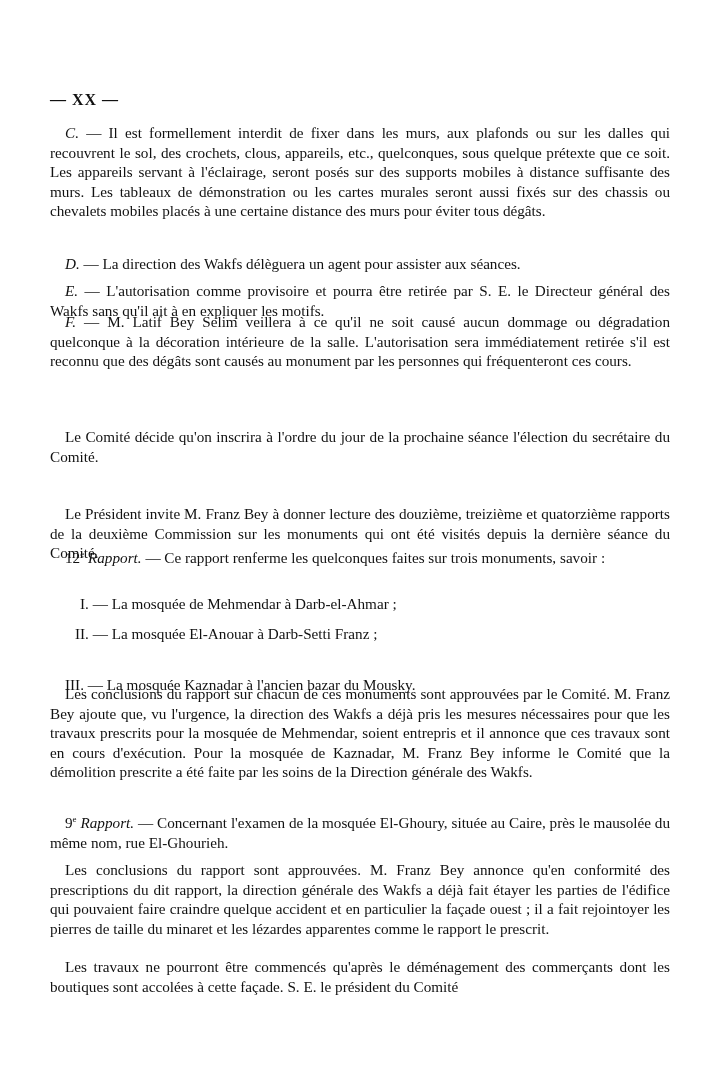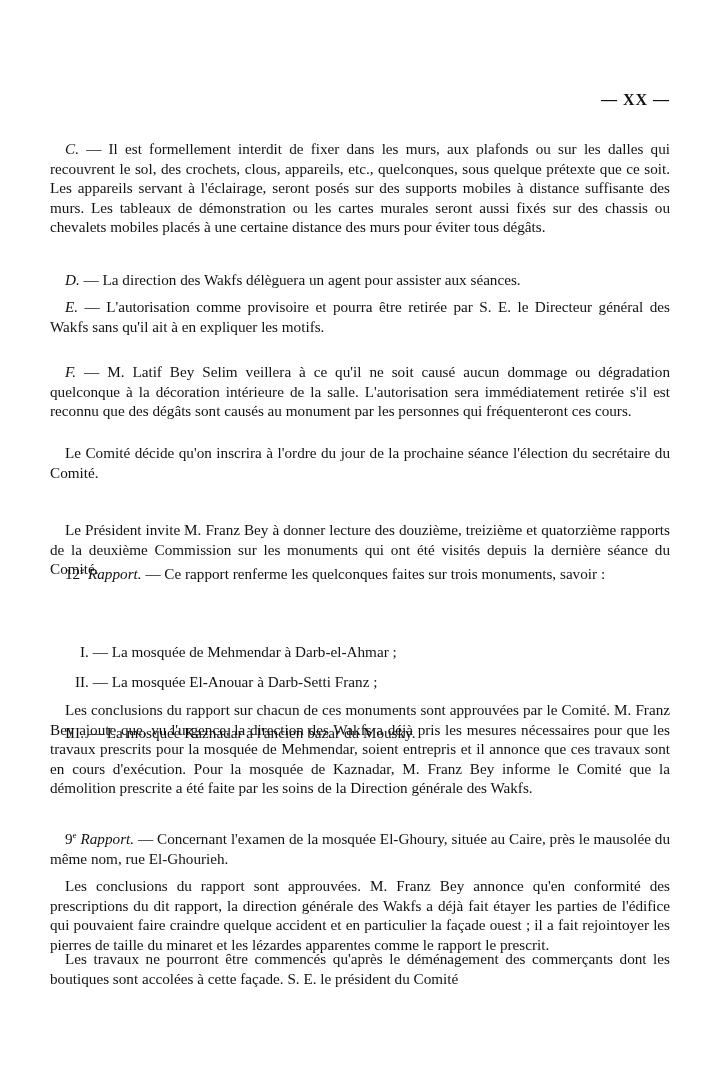--- a/index.html
+++ b/index.html
@@ -1,51 +1,51 @@
 <!DOCTYPE html>
 <html><head>
 <meta charset="utf-8">
 <style>
   html, body { margin: 0; padding: 0; background: #ffffff; }
   body { width: 720px; height: 1076px; position: relative; overflow: hidden;
          font-family: "Liberation Serif", "DejaVu Serif", serif; color: #111; }
   .page { position: absolute; left: 50px; top: 0; width: 620px; }
-  .folio { position: absolute; top: 91px; left: 0; width: 620px; text-align: right;
+  .folio { position: absolute; top: 91px; left: 0; width: 620px; text-align: left;
            font-weight: bold; font-size: 16px; letter-spacing: 1px; }
   .p { position: absolute; left: 0; width: 620px; font-size: 15.2px; line-height: 19.6px;
-       text-align: justify; text-align-last: left; margin-top: 16px; }
+       text-align: justify; text-align-last: left; }
   .ind { text-indent: 15px; }
   .it { font-style: italic; }
-  .li { position: absolute; font-size: 15.2px; line-height: 19.6px; white-space: nowrap; margin-top: 48px; }
+  .li { position: absolute; font-size: 15.2px; line-height: 19.6px; white-space: nowrap; }
   .sup { font-size: 9px; vertical-align: super; line-height: 0; }
 </style>
 </head>
 <body>
 
 <div class="page">
   <div class="folio">— XX —</div>
 
   <div class="p ind" style="top:123px"><span class="it">C.</span><span> — Il est formellement interdit de fixer dans les murs, aux plafonds ou sur les dalles qui recouvrent le sol, des crochets, clous, appareils, etc., quelconques, sous quelque prétexte que ce soit. Les appareils servant à l'éclairage, seront posés sur des supports mobiles à distance suffisante des murs. Les tableaux de démonstration ou les cartes murales seront aussi fixés sur des chassis ou chevalets mobiles placés à une certaine distance des murs pour éviter tous dégâts.</span></div>
 
   <div class="p ind" style="top:254px"><span class="it">D.</span><span> — La direction des Wakfs délèguera un agent pour assister aux séances.</span></div>
 
   <div class="p ind" style="top:281px"><span class="it">E.</span><span> — L'autorisation comme provisoire et pourra être retirée par S. E. le Directeur général des Wakfs sans qu'il ait à en expliquer les motifs.</span></div>
 
-  <div class="p ind" style="top:346px"><span class="it">F.</span><span> — M. Latif Bey Selim veillera à ce qu'il ne soit causé aucun dommage ou dégradation quelconque à la décoration intérieure de la salle. L'autorisation sera immédiatement retirée s'il est reconnu que des dégâts sont causés au monument par les personnes qui fréquenteront ces cours.</span></div>
+  <div class="p ind" style="top:312px"><span class="it">F.</span><span> — M. Latif Bey Selim veillera à ce qu'il ne soit causé aucun dommage ou dégradation quelconque à la décoration intérieure de la salle. L'autorisation sera immédiatement retirée s'il est reconnu que des dégâts sont causés au monument par les personnes qui fréquenteront ces cours.</span></div>
 
   <div class="p ind" style="top:427px">Le Comité décide qu'on inscrira à l'ordre du jour de la prochaine séance l'élection du secrétaire du Comité.</div>
 
   <div class="p ind" style="top:504px">Le Président invite M. Franz Bey à donner lecture des douzième, treizième et quatorzième rapports de la deuxième Commission sur les monuments qui ont été visités depuis la dernière séance du Comité.</div>
 
   <div class="p ind" style="top:548px"><span>12</span><span class="sup">e</span> <span class="it">Rapport.</span><span> — Ce rapport renferme les quelconques faites sur trois monuments, savoir :</span></div>
 
   <div class="li" style="top:594px; left:30px">I. — La mosquée de Mehmendar à Darb-el-Ahmar ;</div>
   <div class="li" style="top:624px; left:25px">II. — La mosquée El-Anouar à Darb-Setti Franz ;</div>
   <div class="li" style="top:675px; left:15px">III. — La mosquée Kaznadar à l'ancien bazar du Mousky.</div>
 
   <div class="p ind" style="top:684px">Les conclusions du rapport sur chacun de ces monuments sont approuvées par le Comité. M. Franz Bey ajoute que, vu l'urgence, la direction des Wakfs a déjà pris les mesures nécessaires pour que les travaux prescrits pour la mosquée de Mehmendar, soient entrepris et il annonce que ces travaux sont en cours d'exécution. Pour la mosquée de Kaznadar, M. Franz Bey informe le Comité que la démolition prescrite a été faite par les soins de la Direction générale des Wakfs.</div>
 
   <div class="p ind" style="top:813px"><span>9</span><span class="sup">e</span> <span class="it">Rapport.</span><span> — Concernant l'examen de la mosquée El-Ghoury, située au Caire, près le mausolée du même nom, rue El-Ghourieh.</span></div>
 
   <div class="p ind" style="top:860px">Les conclusions du rapport sont approuvées. M. Franz Bey annonce qu'en conformité des prescriptions du dit rapport, la direction générale des Wakfs a déjà fait étayer les parties de l'édifice qui pouvaient faire craindre quelque accident et en particulier la façade ouest ; il a fait rejointoyer les pierres de taille du minaret et les lézardes apparentes comme le rapport le prescrit.</div>
 
-  <div class="p ind" style="top:933px">Les travaux ne pourront être commencés qu'après le déménagement des commerçants dont les boutiques sont accolées à cette façade. S. E. le président du Comité</div>
+  <div class="p ind" style="top:957px">Les travaux ne pourront être commencés qu'après le déménagement des commerçants dont les boutiques sont accolées à cette façade. S. E. le président du Comité</div>
 </div>
 
 </body></html>

